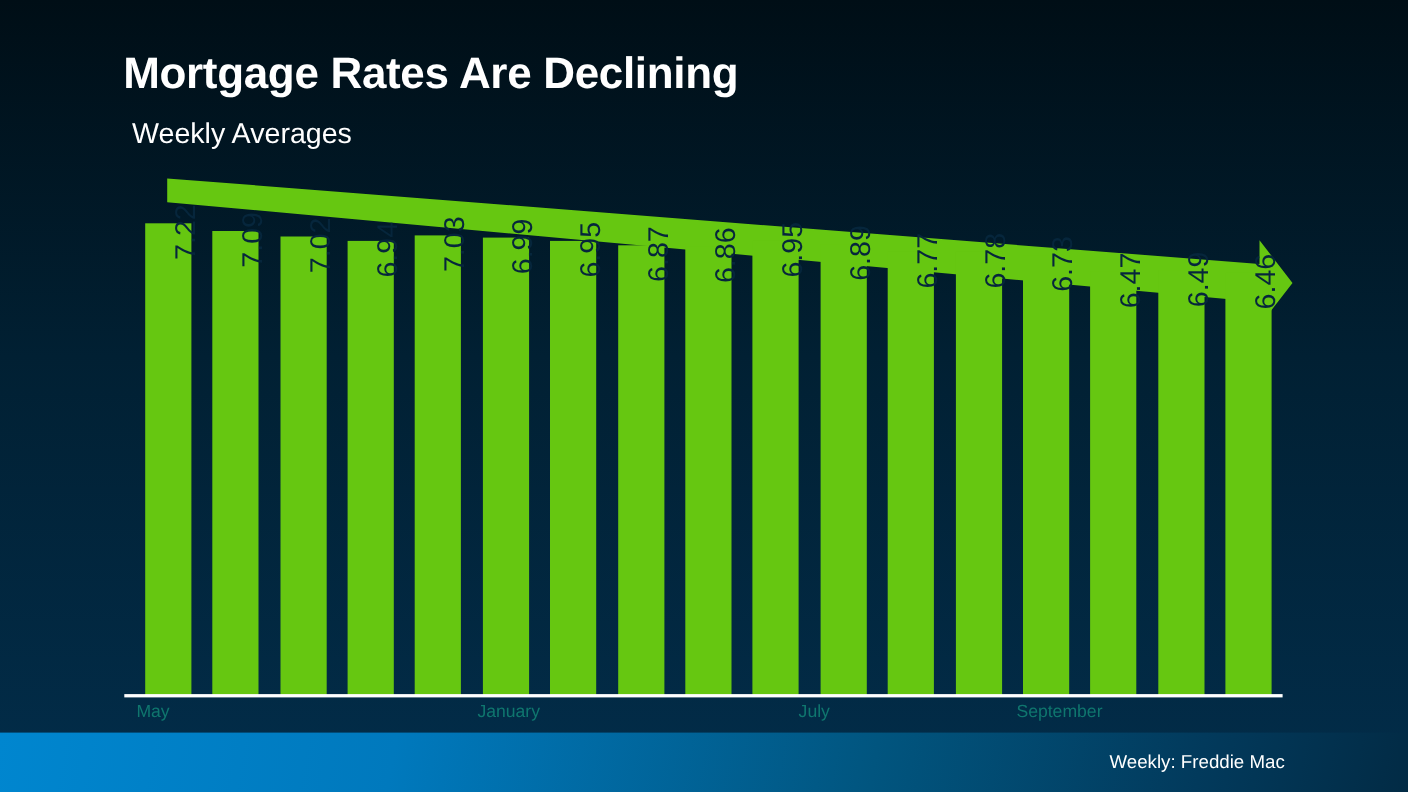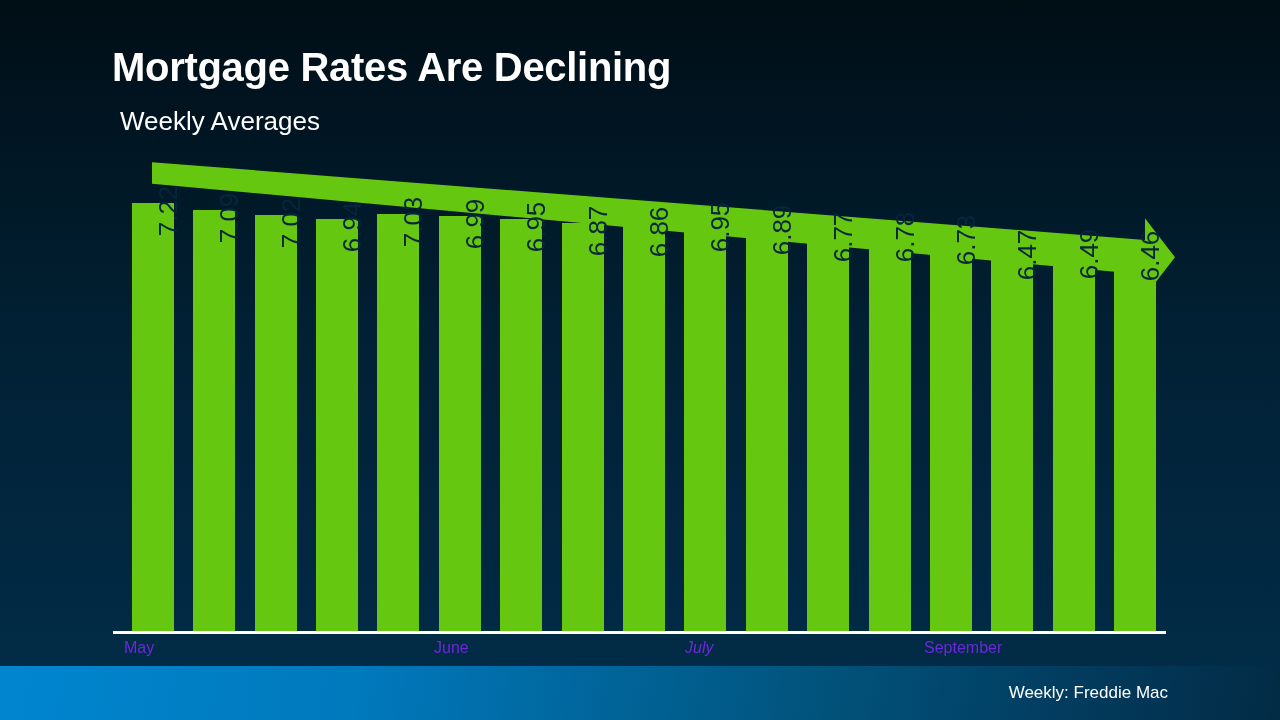--- a/index.html
+++ b/index.html
@@ -47,21 +47,21 @@
     white-space:nowrap; letter-spacing:0px;
   }
 
   
   #axis-line {
     position:absolute; left:113px; top:631px;
     width:1053px; height:3px; background:#ffffff;
   }
   .axis-tick-label {
     position:absolute; top:639px;
-    font-size:16px; color:#6d28d9; white-space:nowrap;
+    font-size:16px; color:#0f766e; white-space:nowrap;
   }
 
   
   #trend-arrow {
     position:absolute; left:145px; top:155px;
     width:1040px; height:185px;
     pointer-events:none;
   }
 
   
@@ -170,22 +170,22 @@
       <div class="bar-slot" style="left: 992.294px; width: 42px; height: 384.2px;">
         <div class="bar" style="background: rgb(102, 199, 17);">
           <div class="bar-label" style="color: rgb(6, 38, 60);">6.46</div>
         </div>
       </div>
     </div>
 
   <div id="axis-line"></div>
   <div id="axis-labels">
       <div class="axis-tick-label" style="left: 124px;">May</div>
-      <div class="axis-tick-label" style="left: 434px;">June</div>
-      <div class="axis-tick-label" style="left: 685px; font-style: italic;">July</div>
+      <div class="axis-tick-label" style="left: 434px;">January</div>
+      <div class="axis-tick-label" style="left: 726px;">July</div>
       <div class="axis-tick-label" style="left: 924px;">September</div>
     </div>
 
 </div>
 
 <div id="footer-bar">
   <div id="source-text">Weekly: Freddie Mac</div>
 </div>
 
 </body></html>

